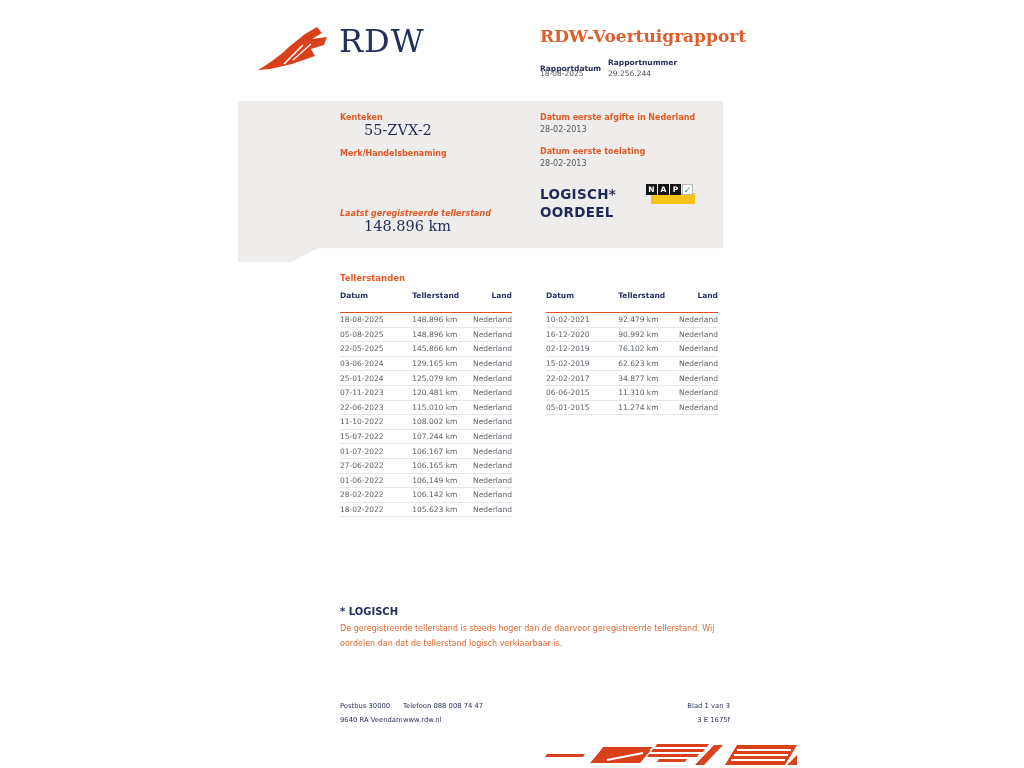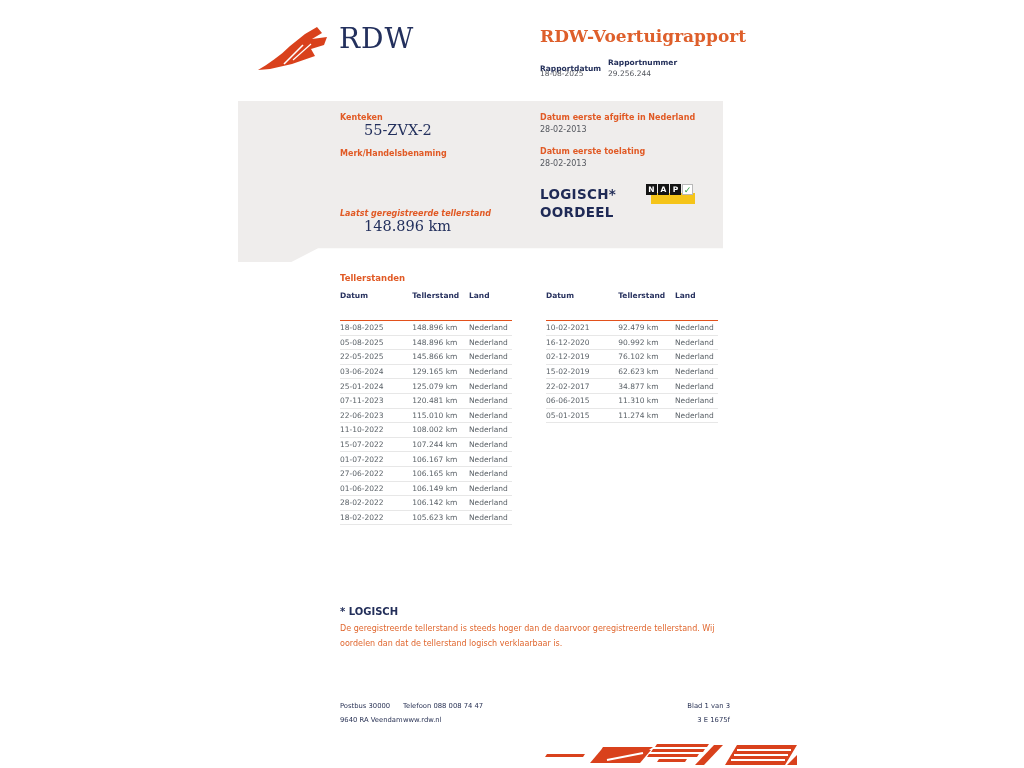--- a/index.html
+++ b/index.html
@@ -2,21 +2,21 @@
 <html><head>
 <meta charset="utf-8">
 <style>
   html,body{margin:0;padding:0;}
   body{width:1024px;height:768px;background:#ffffff;position:relative;overflow:hidden;
        font-family:"DejaVu Sans","Liberation Sans",sans-serif;-webkit-font-smoothing:antialiased;}
   .abs{position:absolute;}
 
   
   .wordmark{left:339px;top:22px;font-family:"DejaVu Serif","Liberation Serif",serif;
-            font-size:28px;color:#23305D;letter-spacing:1px;}
+            font-size:32px;color:#23305D;letter-spacing:1px;}
   .doc-title{left:540px;top:26px;font-family:"DejaVu Serif","Liberation Serif",serif;
              font-weight:bold;font-size:17px;color:#DE5F2B;}
   .meta-label{font-size:7.5px;font-weight:bold;color:#232F5A;}
   .meta-value{font-size:7.5px;color:#54575E;}
 
   
   .card{left:238px;top:101px;width:485px;height:161px;background:#EFEDEC;
         clip-path:polygon(0 0,100% 0,100% 91.5%,16.5% 91.5%,11% 100%,0 100%);}
   .fld-label{font-size:8px;font-weight:bold;color:#E15A25;}
   .fld-value-lg{font-family:"DejaVu Serif","Liberation Serif",serif;font-size:14.5px;color:#23305D;margin-left:24px;}
@@ -29,26 +29,26 @@
   .nap-boxes{position:absolute;left:0;top:0;display:flex;gap:1px;}
   .nap-box{width:11px;height:11px;background:#141414;color:#fff;font-size:7.5px;font-weight:bold;
            display:flex;align-items:center;justify-content:center;}
   .nap-check{width:11px;height:11px;background:#fff;border:1px solid #b9b9b9;box-sizing:border-box;
              color:#2F9E3F;font-size:9px;font-weight:bold;display:flex;align-items:center;justify-content:center;}
 
   
   .section-title{font-size:8.5px;font-weight:bold;color:#E15A25;}
   .otable{width:172px;}
   .thead{display:flex;font-size:7.5px;font-weight:bold;color:#28325F;
-         padding-bottom:20px;border-bottom:1.5px solid #E2511C;}
+         padding-bottom:12px;border-bottom:1.5px solid #E2511C;}
   .trow{display:flex;font-size:7.5px;color:#5B6268;height:14.6px;align-items:center;
         border-bottom:1px solid #E7E7E7;box-sizing:border-box;}
   .c-datum{width:42%;}
   .c-teller{width:33%;}
-  .c-land{width:25%;}
+  .c-land{width:25%;text-align:right;}
 
   
   .expl-head{font-size:10px;font-weight:bold;color:#232F5A;}
   .expl-body{font-size:8px;line-height:15px;color:#E0672F;width:396px;}
 
   
   .foot{font-size:6.8px;color:#2A3355;}
   .foot-right{width:92px;text-align:right;}
 </style>
 </head>

